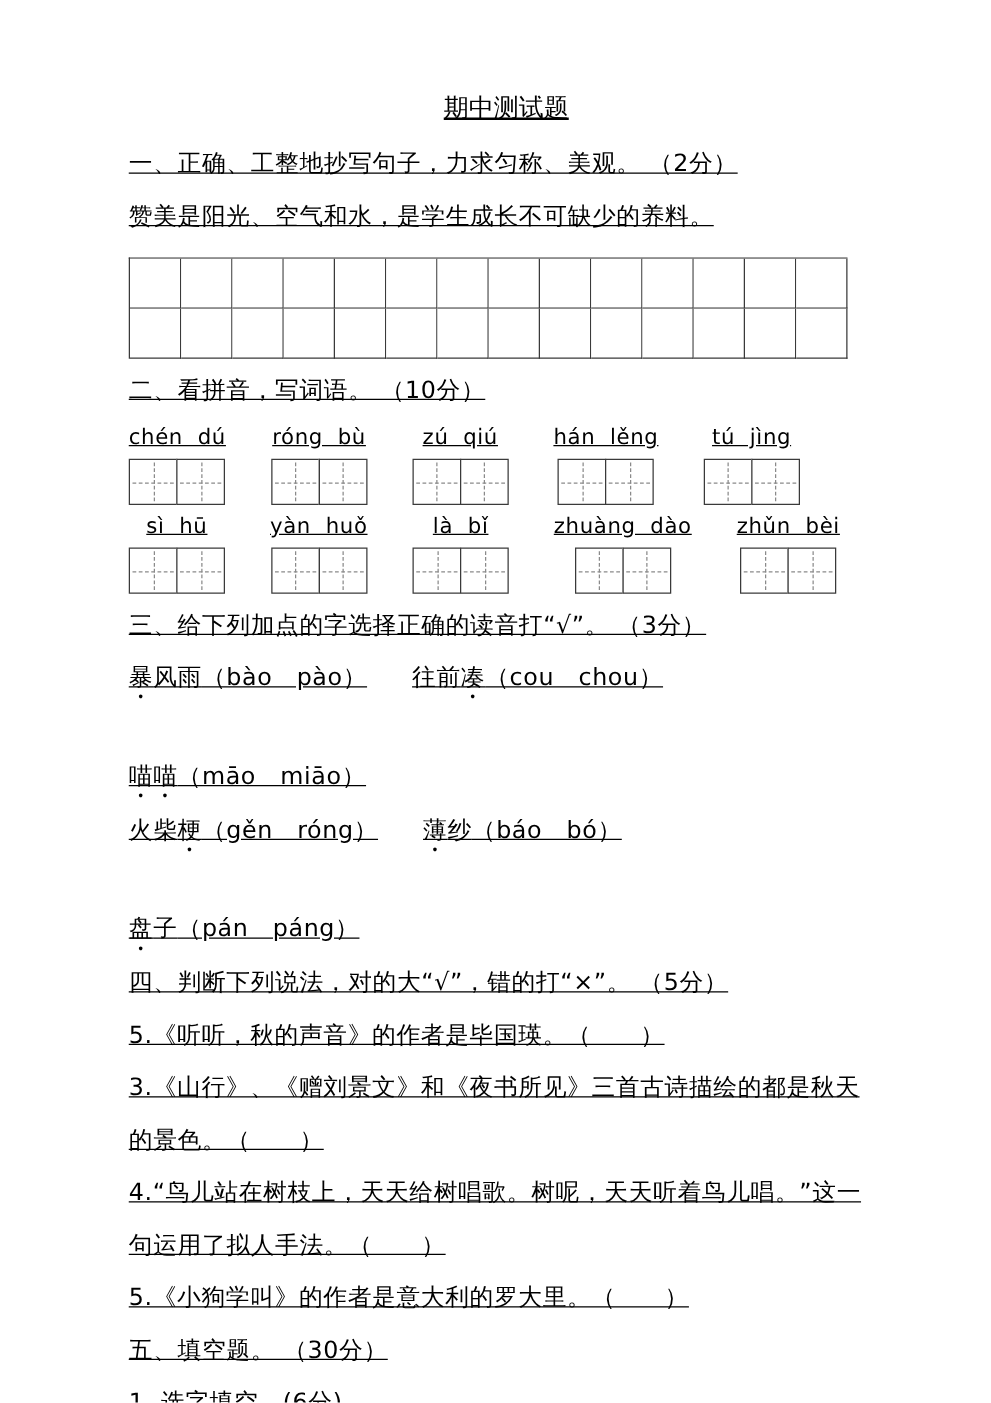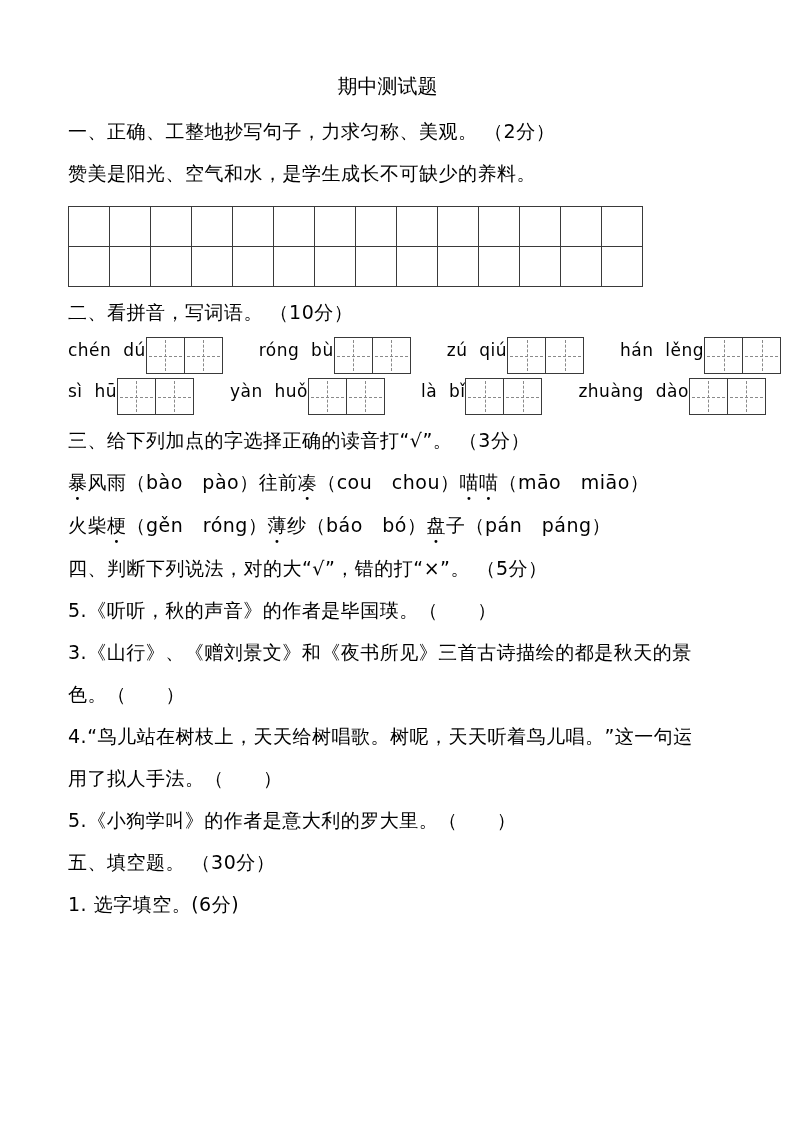--- a/index.html
+++ b/index.html
@@ -5,21 +5,22 @@
   html,body{margin:0;padding:0;}
   body{
     width:793px;height:1122px;
     background:#ffffff;color:#000;
     font-family:"DejaVu Sans", sans-serif;
     overflow:hidden;
   }
   .page{
     box-sizing:border-box;
     width:793px;height:1122px;
-    padding:64px 86px 0 68px;
+    padding:64px 86px 0 103px;
+    text-decoration:underline;
   }
   .title{
     font-size:20px;font-weight:400;
     text-align:center;line-height:44px;margin:0 0 2px 0;
   }
   .line{
     font-size:19px;line-height:42px;margin:0;
     letter-spacing:0.5px;
   }
   
@@ -34,41 +35,41 @@
     width:41px;height:40px;box-sizing:border-box;
     border-right:1px solid #3a3a3a;
     border-bottom:1px solid #3a3a3a;
     background:#fff;
   }
   
   .py-row{
     display:flex;gap:36px;align-items:flex-start;
     margin:4px 0 4px 0;
   }
-  .py-unit{display:flex;}
+  .py-unit{display:flex;flex-direction:column;align-items:center;}
   .py-label{
     font-size:17px;line-height:26px;margin-bottom:4px;
     white-space:pre;letter-spacing:0.5px;
   }
   .py-boxes{display:flex;}
   .py-cell{
     position:relative;width:39px;height:37px;box-sizing:border-box;
     border:1px solid #3a3a3a;background:#fff;
   }
   .py-cell + .py-cell{margin-left:-1px;}
   .py-cell .vdash{
     position:absolute;left:50%;top:2px;bottom:2px;width:0;
     border-left:1px dashed #8a8a8a;
   }
   .py-cell .hdash{
     position:absolute;top:50%;left:2px;right:2px;height:0;
     border-top:1px dashed #8a8a8a;
   }
   
-  .s3-line{display:flex;flex-wrap:wrap;}
+  .s3-line{display:flex;gap:36px;flex-wrap:wrap;}
   .s3-item{white-space:nowrap;}
   .dot{
     text-emphasis:filled dot;
     text-emphasis-position:under right;
     -webkit-text-emphasis:filled dot;
     -webkit-text-emphasis-position:under;
   }
 </style>
 </head>
 <body>

